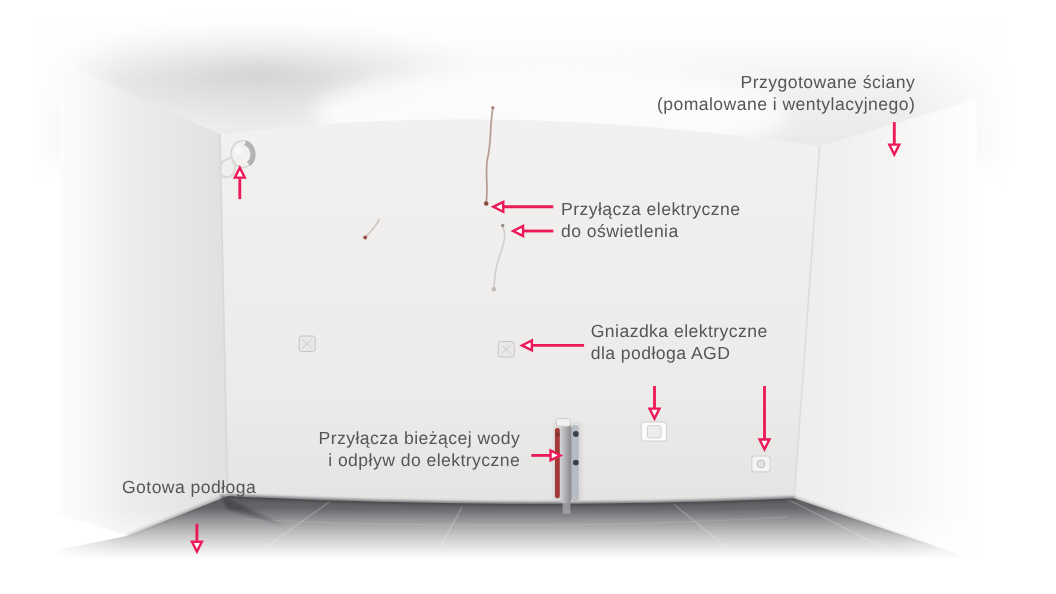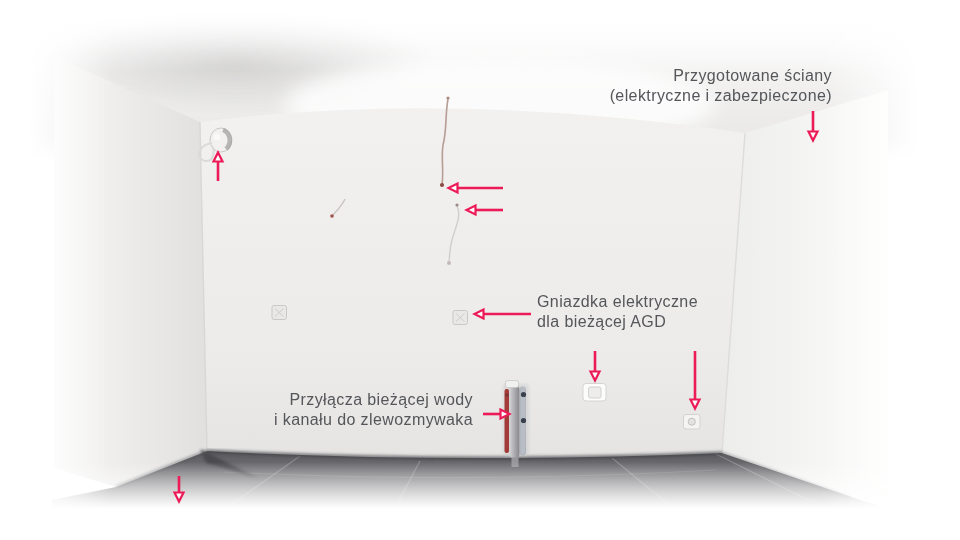--- a/index.html
+++ b/index.html
@@ -206,32 +206,37 @@
         <path class="arrow-head" d="M500.5,409.5 L500.5,418.5 L509.5,414 Z"></path>
       </g>
       <g>
         <path class="arrow-line" d="M179,476 L179,492"></path>
         <path class="arrow-head" d="M174.5,492.5 L183.5,492.5 L179,501.5 Z"></path>
       </g>
     </svg>
 
     <div class="label right" style="top:66px;right:128px">
       <div>Przygotowane ściany</div>
-      <div>(elektryczne i zabezpieczone)</div>
-    </div>
-
-
+      <div>(pomalowane i wentylacyjnego)</div>
+    </div>
+
+
+    <div class="label left" style="top:181px;left:510px">
+      <div>Przyłącza elektryczne</div>
+      <div>do oświetlenia</div>
+    </div>
 
     <div class="label left" style="top:292px;left:537px">
       <div>Gniazdka elektryczne</div>
-      <div>dla bieżącej AGD</div>
+      <div>dla podłoga AGD</div>
     </div>
 
     <div class="label right" style="top:390px;right:487px">
       <div>Przyłącza bieżącej wody</div>
-      <div>i kanału do zlewozmywaka</div>
+      <div>i odpływ do elektryczne</div>
     </div>
 
     <div class="label right" style="top:434px;right:727px">
+      <div>Gotowa podłoga</div>
     </div>
 
   </div>
 </div>
 
 </body></html>

